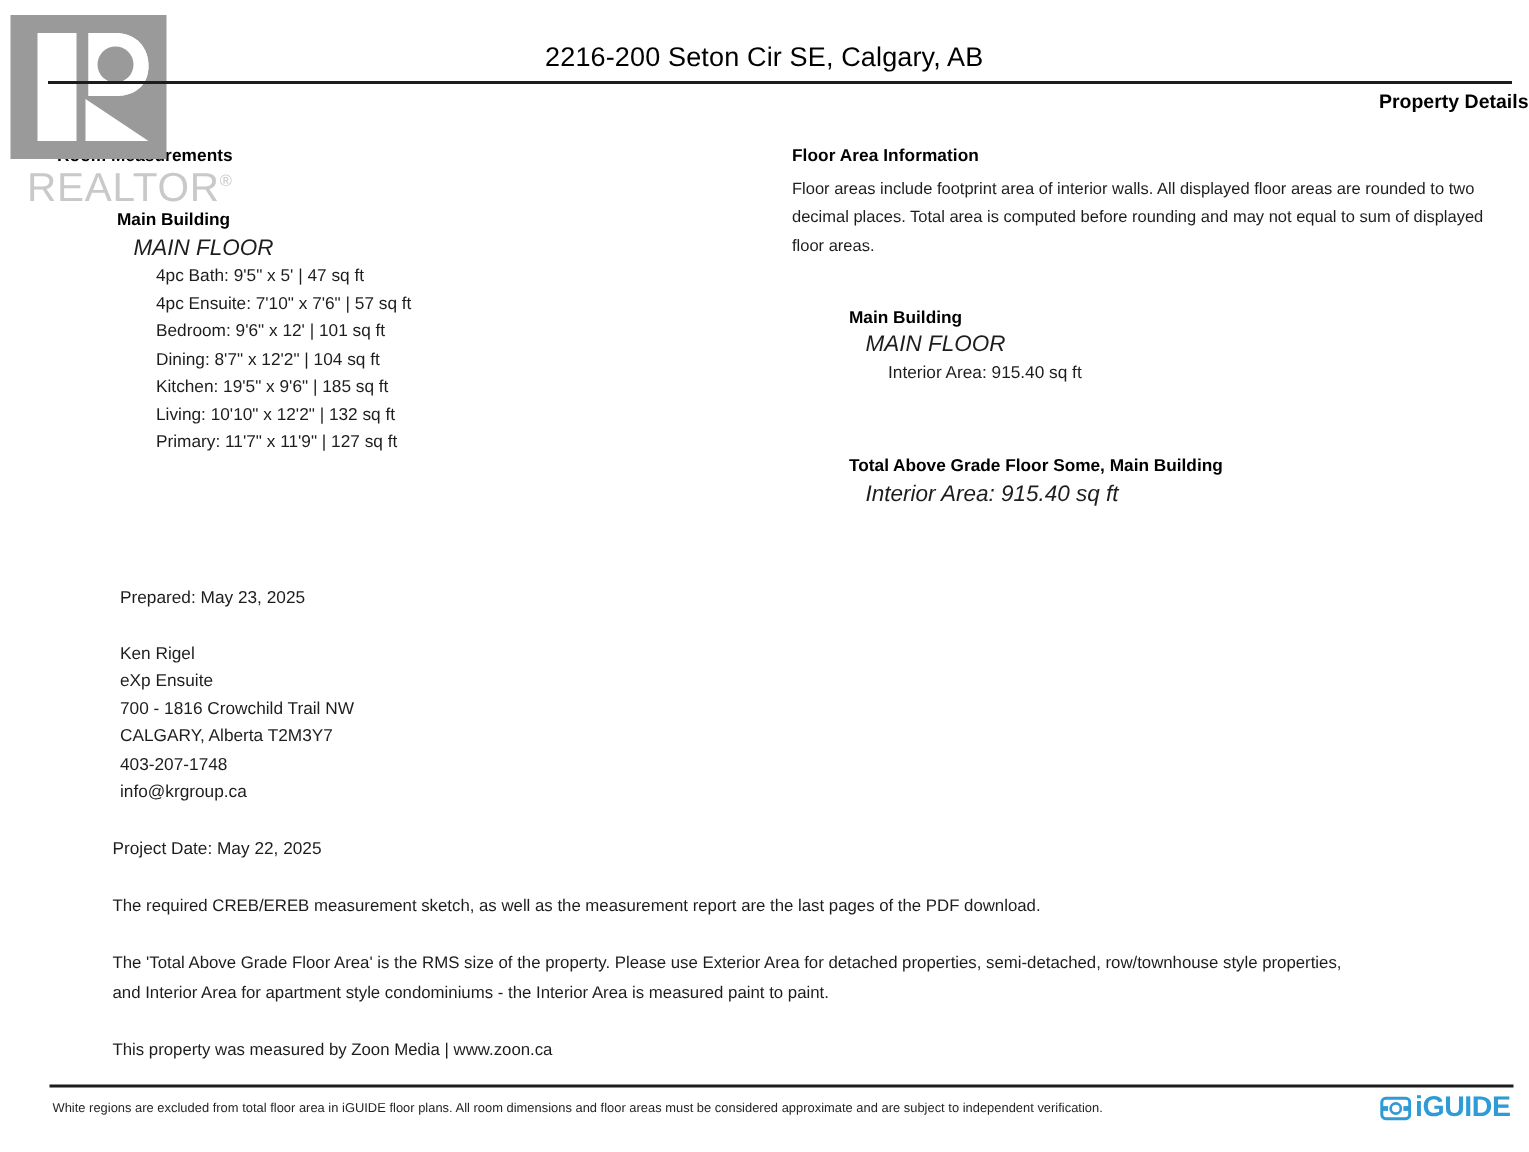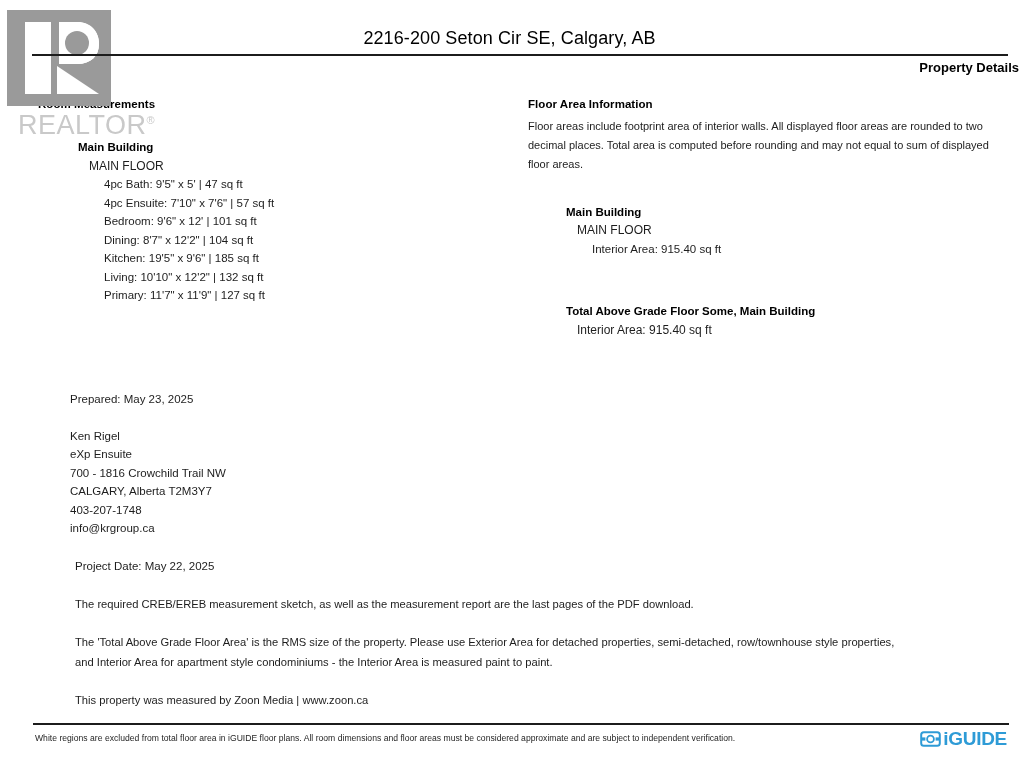--- a/index.html
+++ b/index.html
@@ -114,40 +114,41 @@
   .group {
     margin-top: 28px;
   }
   .group-title {
     font-size: 11.5px;
     font-weight: bold;
     color: #000;
     line-height: 18.5px;
   }
   .group-sub {
-    font-size: 12px;
+    font-size: 15px;
     color: #1d1d1d;
     line-height: 18.5px;
     padding-left: 11px;
+    font-style: italic;
   }
   .group-item {
     font-size: 11.5px;
     color: #1d1d1d;
     line-height: 18.5px;
     padding-left: 26px;
     white-space: nowrap;
   }
   #left-col .group      { margin-left: 40px; }
   #right-col .group     { margin-left: 38px; }
   #right-col .group.total-group { margin-top: 44px; }
 
   
   #prepared-block {
     position: absolute;
-    left: 70px;
+    left: 80px;
     top: 390px;
     font-size: 11.5px;
     line-height: 18.5px;
     color: #1d1d1d;
   }
   #prepared-block .spacer { height: 18px; }
 
   #project-date {
     position: absolute;
     left: 75px;

